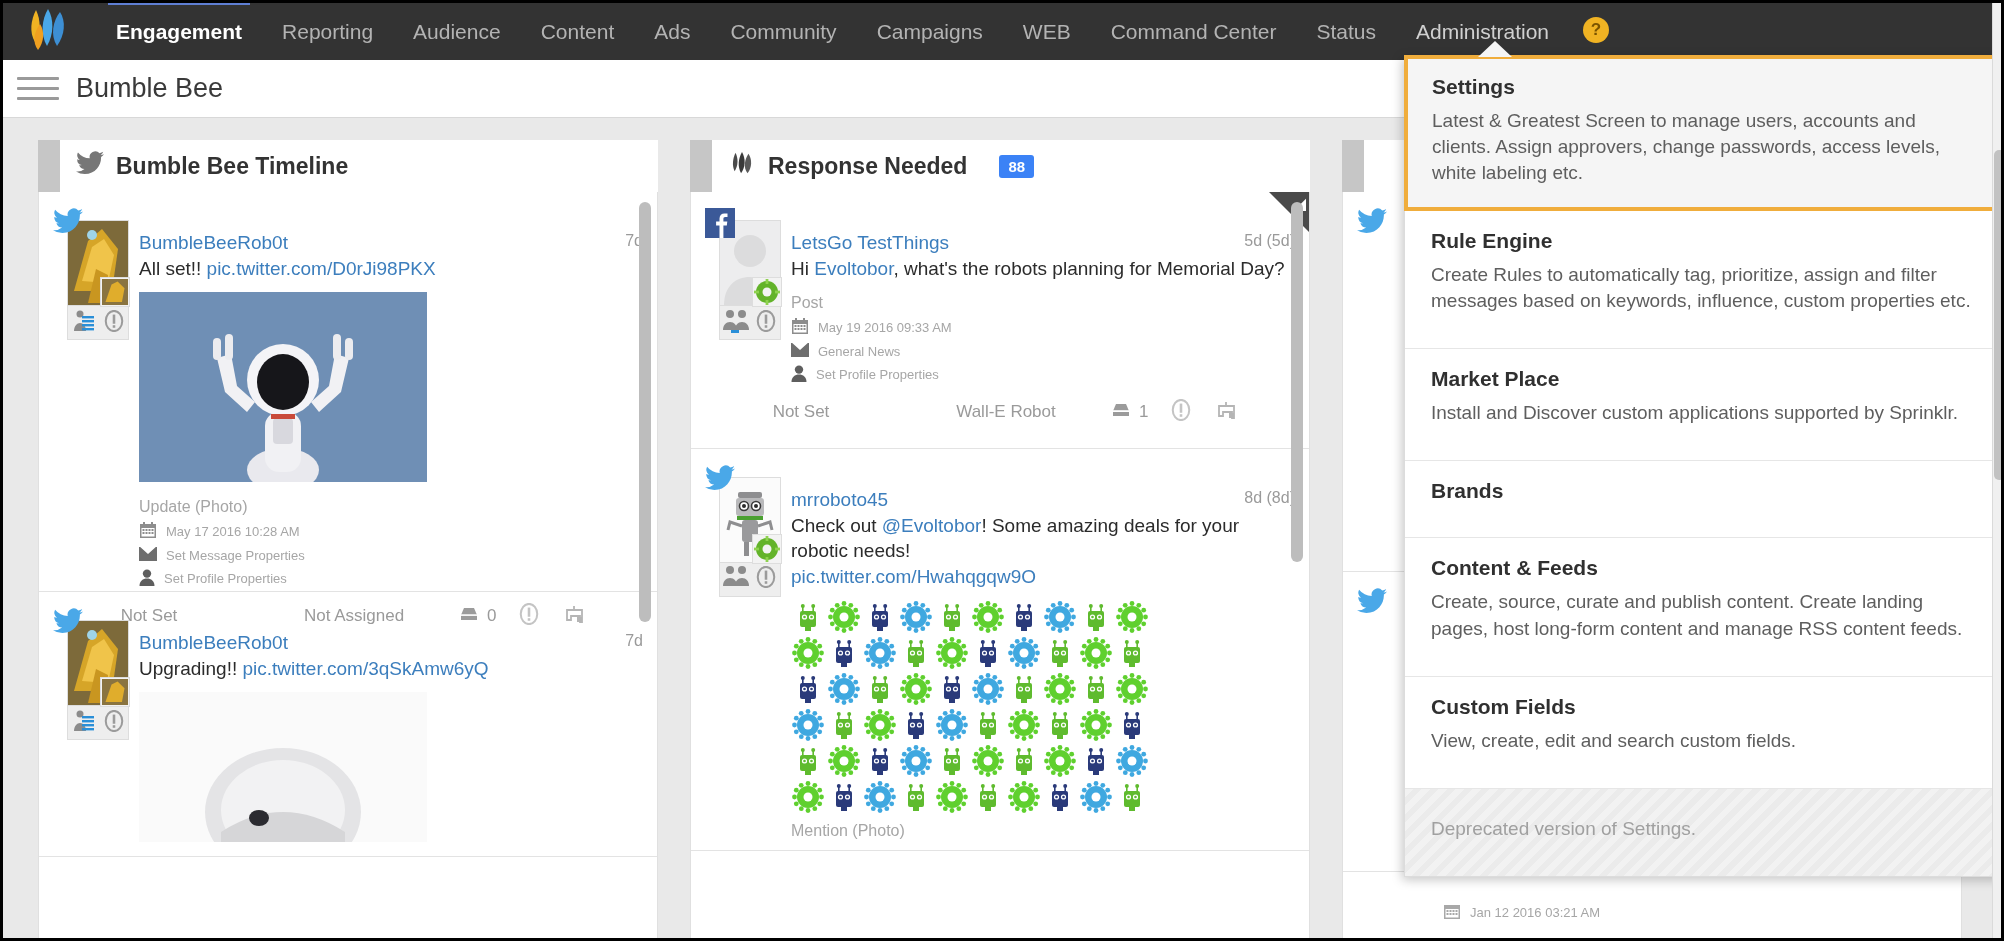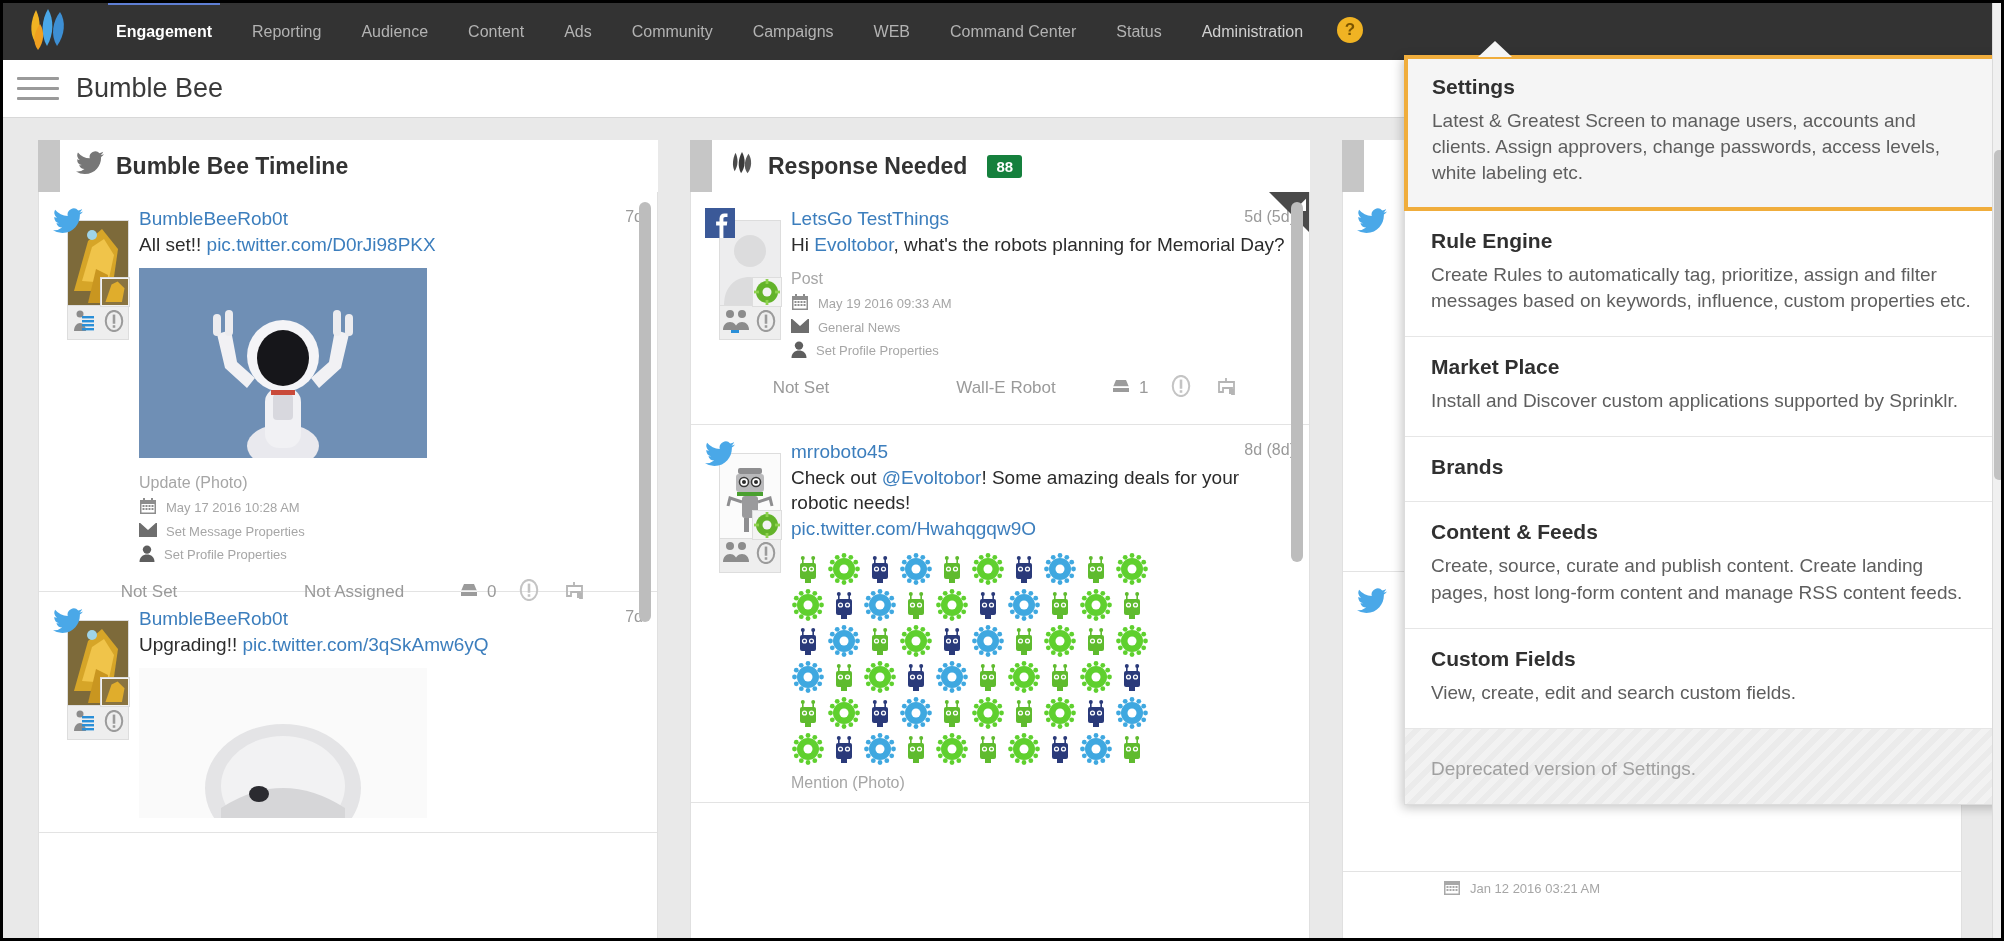--- a/index.html
+++ b/index.html
@@ -13,21 +13,21 @@
 
   
   .topnav {
     position:absolute; left:0; top:0; width:2004px; height:60px;
     background:#333333; display:flex; align-items:center;
   }
   .logo-wrap{ width:96px; height:60px; display:flex; align-items:center; justify-content:center; }
   .nav-items{ display:flex; align-items:stretch; height:60px; }
   .nav-item{
     position:relative; display:flex; align-items:center; height:63px;
-    padding:0 20px; color:#b3b3b3; font-size:16px; white-space:nowrap;
+    padding:0 20px; color:#b3b3b3; font-size:21px; white-space:nowrap;
     cursor:pointer;
   }
   .nav-item.active{ color:#ffffff; font-weight:bold; }
   .nav-item.active .nav-underline{
     position:absolute; left:12px; right:12px; top:0; height:5px; background:#5f7fd4;
   }
   .nav-item.admin{ color:#d0d0d0; }
   .help-badge{
     width:26px; height:26px; border-radius:50%; background:#f0b323; color:#7a5400;
     display:flex; align-items:center; justify-content:center;
@@ -52,43 +52,43 @@
   .column{
     width:620px; flex:0 0 620px; display:flex; flex-direction:column;
     height:805px;
   }
   .col-head{
     height:52px; background:#ffffff; display:flex; align-items:center;
     border-left:22px solid #c6c6c6; padding-left:16px; flex:0 0 52px;
   }
   .col-head-title{ font-size:23px; font-weight:bold; color:#333; display:flex; align-items:center; gap:12px; }
   .count-badge{
-    background:#15803d; color:#fff; font-size:15px; font-weight:bold;
-    padding:3px 9px; border-radius:3px; margin-left:8px;
+    background:#3b82f6; color:#fff; font-size:15px; font-weight:bold;
+    padding:3px 9px; border-radius:3px; margin-left:20px;
   }
   .col-body{
     flex:1; background:#ffffff; border:1px solid #e0e0e0; border-top:none;
     position:relative; overflow:hidden;
   }
   .scrollbar{
     position:absolute; right:6px; top:10px; width:12px; border-radius:6px; background:#bdbdbd;
   }
 
   
   .post{ display:flex; padding:16px 14px 0 14px; border-bottom:1px solid #e3e3e3; position:relative; }
   .post-left{ width:78px; flex:0 0 78px; position:relative; padding-top:12px; }
   .net-badge{ position:absolute; left:0; top:0; width:30px; height:30px; z-index:3; }
   .avatar-box{ margin-left:14px; width:62px; background:#eee; border:1px solid #ddd; position:relative; }
   .avatar-img{ width:60px; height:84px; display:block; }
   .avatar-overlay{ position:absolute; right:-2px; bottom:-2px; width:30px; height:30px; background:#f3f3f3; border:1px solid #ddd; display:flex;align-items:center;justify-content:center;}
   .icon-row{
     margin-left:14px; width:62px; height:34px; background:#eeeeee; border:1px solid #ddd; border-top:none;
     display:flex; align-items:center; justify-content:space-around;
   }
-  .post-main{ flex:1; padding-left:8px; padding-bottom:10px;}
+  .post-main{ flex:1; padding-left:8px; padding-bottom:10px;margin-top:24px;}
   .post-head{ display:flex; align-items:flex-start; }
   .author{ color:#3c7ebd; font-size:19px; flex:1; cursor:pointer; }
   .time{ color:#9a9a9a; font-size:16px; white-space:nowrap; }
   .post-text{ font-size:19px; color:#2b2b2b; line-height:1.35; margin-top:2px; }
   .post-text a{ color:#3c7ebd; text-decoration:none; cursor:pointer; }
   .post-media{ margin-top:10px; }
   .meta{ margin-top:12px; }
   .meta-line{ display:flex; align-items:center; gap:9px; color:#a6a6a6; font-size:13px; margin-top:5px; }
   .meta-type{ color:#a6a6a6; font-size:16px; }
   .post-footer{
@@ -109,21 +109,21 @@
   .dropdown{
     position:absolute; left:1404px; top:55px; width:600px; z-index:50;
     background:#ffffff; box-shadow:-2px 3px 10px rgba(0,0,0,.22);
     border:1px solid #dcdcdc; border-right:none;
   }
   .dd-caret{
     position:absolute; left:1478px; top:41px; width:0;height:0;
     border-left:17px solid transparent; border-right:17px solid transparent;
     border-bottom:16px solid #f5f5f5; z-index:52;
   }
-  .dd-item{ padding:18px 26px 22px 26px; border-bottom:1px solid #e6e6e6; cursor:pointer; }
+  .dd-item{ padding:18px 26px 34px 26px; border-bottom:1px solid #e6e6e6; cursor:pointer; }
   .dd-item.highlight{
     background:#f5f5f5; border:4px solid #f0ad3c; margin:-1px 0 0 -1px;
     padding:16px 24px 20px 24px;
   }
   .dd-item.disabled{
     background:repeating-linear-gradient(135deg,#f2f2f2 0 6px,#ebebeb 6px 12px);
     cursor:default; border-bottom:none;
   }
   .dd-title{ font-size:21px; font-weight:bold; color:#303030; }
   .dd-item.disabled .dd-title{ color:#8d8d8d; }

